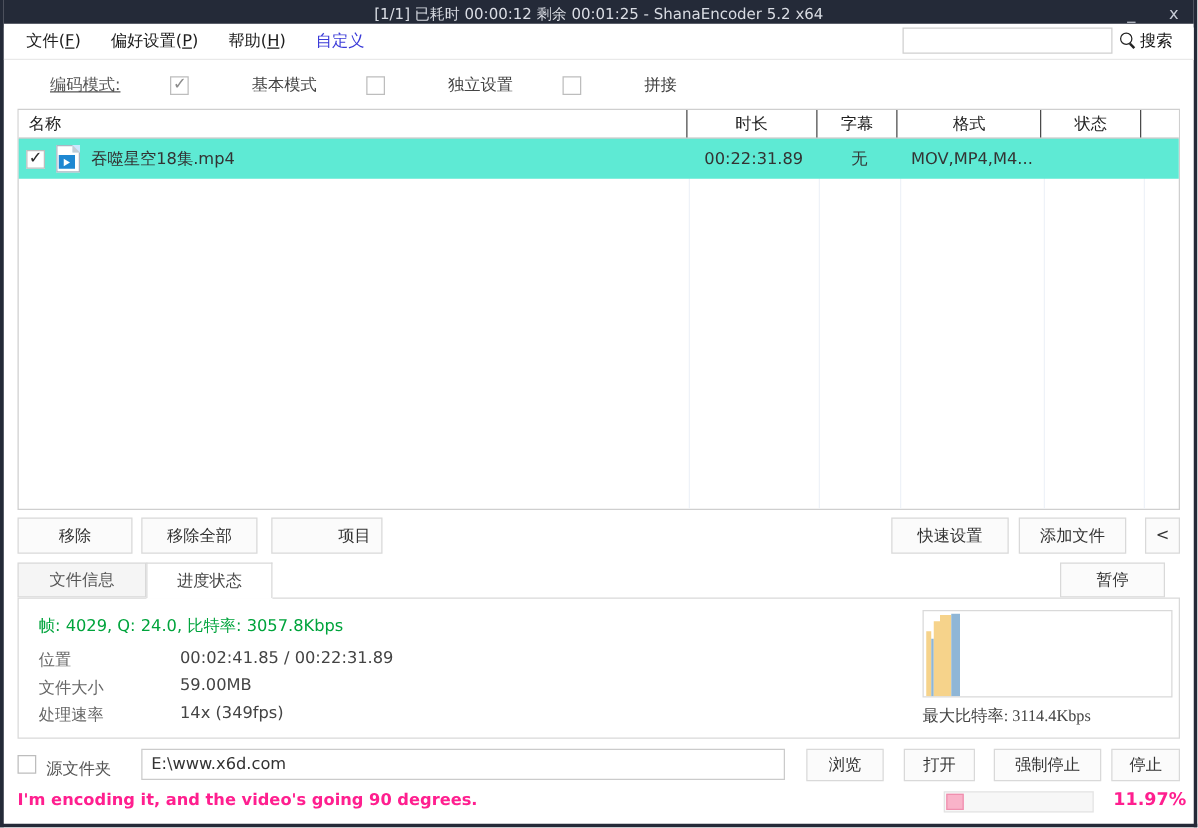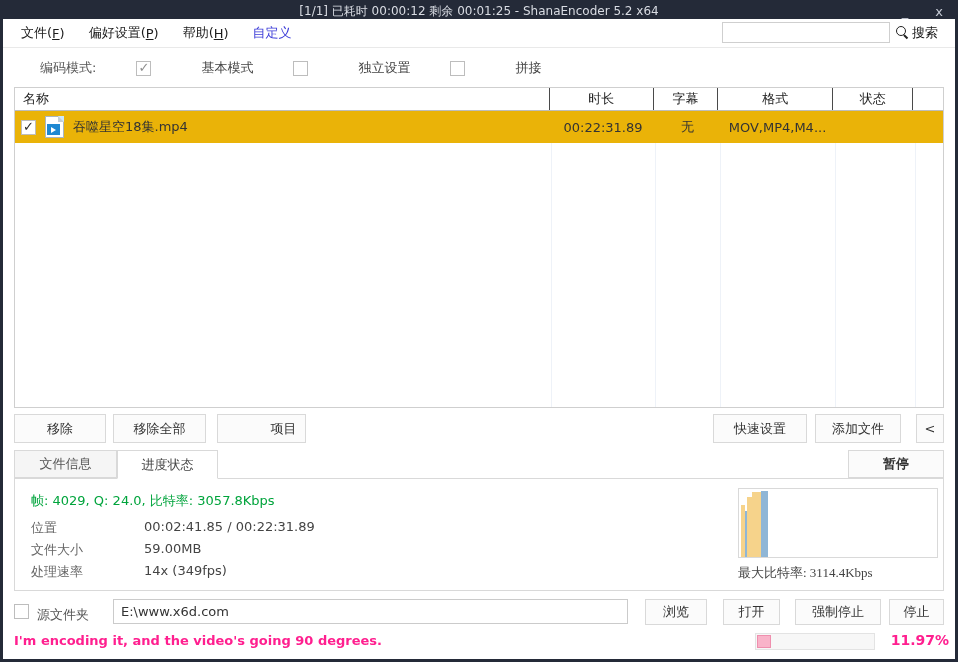--- a/index.html
+++ b/index.html
@@ -20,37 +20,37 @@
   .menu-item.accent { color:#3b3bd8; }
   .search-wrap { position:absolute; left:719px; top:3px; display:flex; align-items:center; }
   .search-input { width:168px; height:21px; border:1px solid #cfcfcf; background:#fff; padding:0 5px; font-size:12px; font-family:inherit; }
   .search-btn { display:flex; align-items:center; gap:3px; margin-left:6px; color:#111;justify-content:flex-end; }
   .mag-icon { position:relative; width:13px; height:13px; display:inline-block; }
   .mag-icon::before { content:""; position:absolute; left:0; top:0; width:8px; height:8px; border:1.6px solid #222; border-radius:50%; }
   .mag-icon::after { content:""; position:absolute; left:8px; top:8px; width:5px; height:1.8px; background:#222; transform:rotate(45deg); transform-origin:left center; }
 
   
   .toolbar { position:absolute; left:0; top:48px; width:952px; height:40px; display:flex; align-items:center; }
-  .mode-label { margin-left:37px; color:#555; }
+  .mode-label { margin-left:37px; color:#555;text-decoration:underline; }
   .cb { display:inline-flex; align-items:center; gap:10px; }
   .cb-box { width:15px; height:15px; border:1px solid #bdbdbd; background:#fff; position:relative; display:inline-block; }
   .cb-box.checked-gray::after { content:"✓"; position:absolute; left:1px; top:-2px; font-size:13px; color:#8d8d8d; }
   .cb-box.checked-dark::after { content:"✓"; position:absolute; left:1px; top:-2px; font-size:13px; color:#2b2b2b; }
   .cb-label { color:#444;margin-left:40px; }
   .toolbar .cb { margin-left:40px; }
   .toolbar .cb:first-of-type { margin-left:30px; }
 
   
   .table { position:absolute; left:11px; top:87px; width:930px; height:321px; border:1px solid #cfcfcf; background:#fff; }
   .col-lines { position:absolute; top:0; bottom:0; width:0; border-right:1px solid #eef2f8; }
   .thead { position:absolute; left:0; top:0; width:100%; height:23px; display:flex; background:#fff; border-bottom:1px solid #bdbdbd; }
   .th { display:flex; align-items:center; justify-content:center; border-right:1px solid #4a4a4a; color:#222; }
   .th.name { justify-content:flex-start; padding-left:8px; }
   .th:last-child { border-right:none; }
-  .trow { position:absolute; left:0; top:23px; width:100%; height:32px; display:flex; align-items:flex-start; background:#eab308; }
+  .trow { position:absolute; left:0; top:23px; width:100%; height:32px; display:flex; align-items:flex-start; background:#5eead4; }
   .td { display:flex; align-items:center; justify-content:center; height:100%; }
   .td.name { justify-content:flex-start; gap:9px; padding-left:6px; }
   .file-icon { position:relative; width:19px; height:22px; background:#fff; border:1px solid #a9b6c2; }
   .file-icon::before { content:""; position:absolute; right:-1px; top:-1px; width:0; height:0; border-left:6px solid #c3cdd6; border-top:6px solid #cce8ff; }
   .file-media { position:absolute; left:1px; bottom:2px; width:13px; height:11px; background:#1e88d2; }
   .file-media::after { content:""; position:absolute; left:4px; top:2.5px; width:0; height:0; border-left:5px solid #fff; border-top:3px solid transparent; border-bottom:3px solid transparent; }
 
   
   .w-name { width:536px; } .w-dur { width:104px; } .w-sub { width:65px; } .w-fmt { width:115px; } .w-st { width:80px; } .w-fill { width:30px; }
 
@@ -171,21 +171,21 @@
 
   <div class="btn" style="left:11px; top:414px; width:92px;">移除</div>
   <div class="btn" style="left:110px; top:414px; width:93px;">移除全部</div>
   <div class="btn" style="left:214px; top:414px; width:89px;padding-left:44px;">项目</div>
   <div class="btn" style="left:710px; top:414px; width:94px;">快速设置</div>
   <div class="btn" style="left:812px; top:414px; width:86px;">添加文件</div>
   <div class="btn" style="left:913px; top:414px; width:28px;">&lt;</div>
 
   <div class="tab" style="left:11px; width:103px;">文件信息</div>
   <div class="tab active" style="left:114px; width:101px;">进度状态</div>
-  <div class="btn" style="left:845px; top:450px; width:96px; height:28px;font-weight:bold;">暂停</div>
+  <div class="btn" style="left:845px; top:450px; width:84px; height:28px;">暂停</div>
 
   <div class="panel">
     <div class="stats-line" id="stats-line" style="color: rgb(0, 164, 60);">帧: 4029, Q: 24.0, 比特率: 3057.8Kbps</div>
     <div class="info-row" style="top:40px;">位置</div>
     <div class="info-val" style="top:40px;">00:02:41.85 / 00:22:31.89</div>
     <div class="info-row" style="top:62px;">文件大小</div>
     <div class="info-val" style="top:62px;">59.00MB</div>
     <div class="info-row" style="top:84px;">处理速率</div>
     <div class="info-val" style="top:84px;">14x (349fps)</div>
     <div class="chart-box" id="chart-box">

